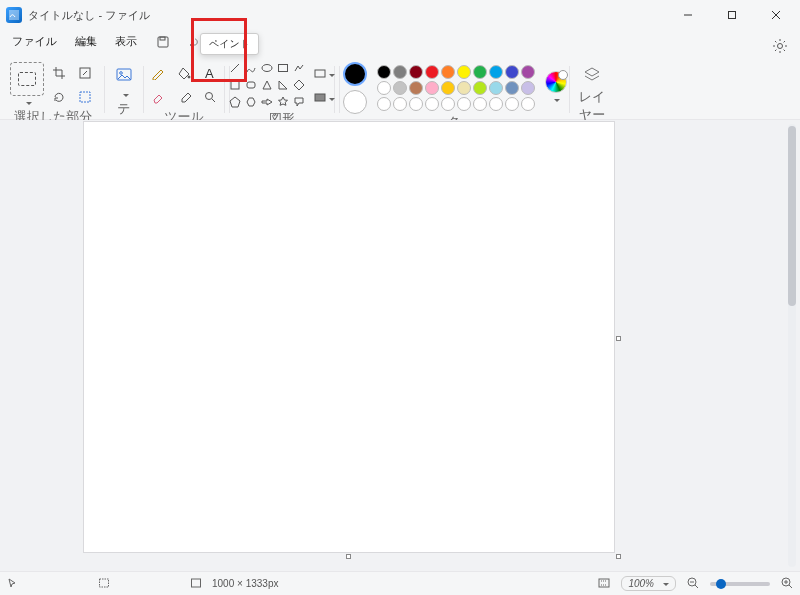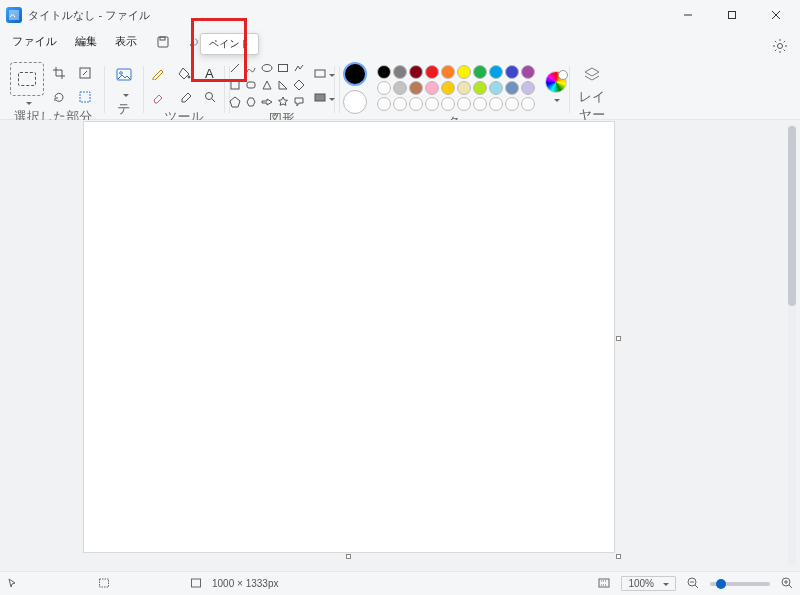--- a/index.html
+++ b/index.html
@@ -54,21 +54,21 @@
   
   .stage { position:absolute; top:120px; left:0; right:0; bottom:24px; background:#f1f2f4; overflow:hidden; }
   .canvas { position:absolute; left:84px; top:2px; width:530px; height:430px; background:#fff; box-shadow:0 0 0 1px #d9d9dc; }
   .handle { position:absolute; width:5px; height:5px; background:#fff; border:1px solid #888; }
   .vscroll { position:absolute; right:4px; top:4px; width:8px; bottom:4px; background:#eceef1; border-radius:4px; }
   .vthumb { position:absolute; right:0; left:0; top:2px; height:180px; background:#c6c9cf; border-radius:4px; }
 
   
   .status { position:absolute; left:0; right:0; bottom:0; height:24px; background:#f5f6f7; border-top:1px solid #e7e7ea; display:flex; align-items:center; font-size:10px; color:#555; padding:0 6px; gap:10px; }
   .status .sp { flex:1; }
-  .zoombox { border:1px solid #ccc; border-radius:1px; padding:1px 6px; display:flex; align-items:center; gap:6px; }
+  .zoombox { border:1px solid #ccc; border-radius:6px; padding:1px 6px; display:flex; align-items:center; gap:6px;font-style:italic; }
   .zslider { width:60px; height:4px; background:#c9c9cf; border-radius:2px; position:relative; }
   .zslider::after{content:"";position:absolute; left:6px; top:-3px; width:10px; height:10px; background:#0a66c2; border-radius:50%;}
 
   .chev::after{content:"";display:inline-block;border:3px solid transparent;border-top-color:#666;margin-left:3px;position:relative;top:2px;}
 </style>
 </head>
 <body>
 
 <div class="titlebar">
   <div class="app-ico">

